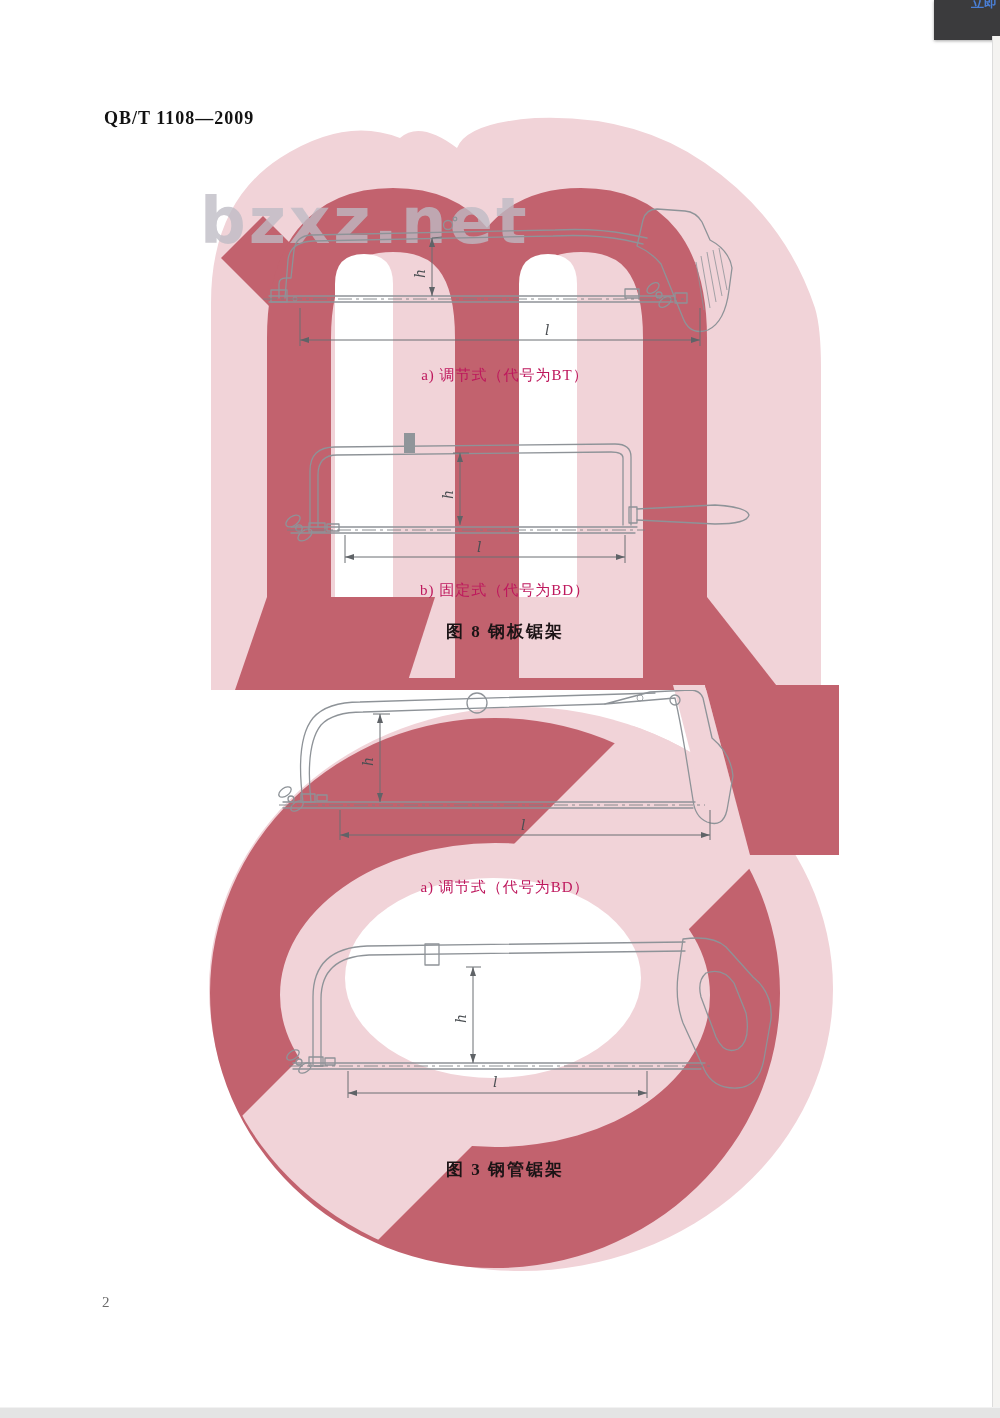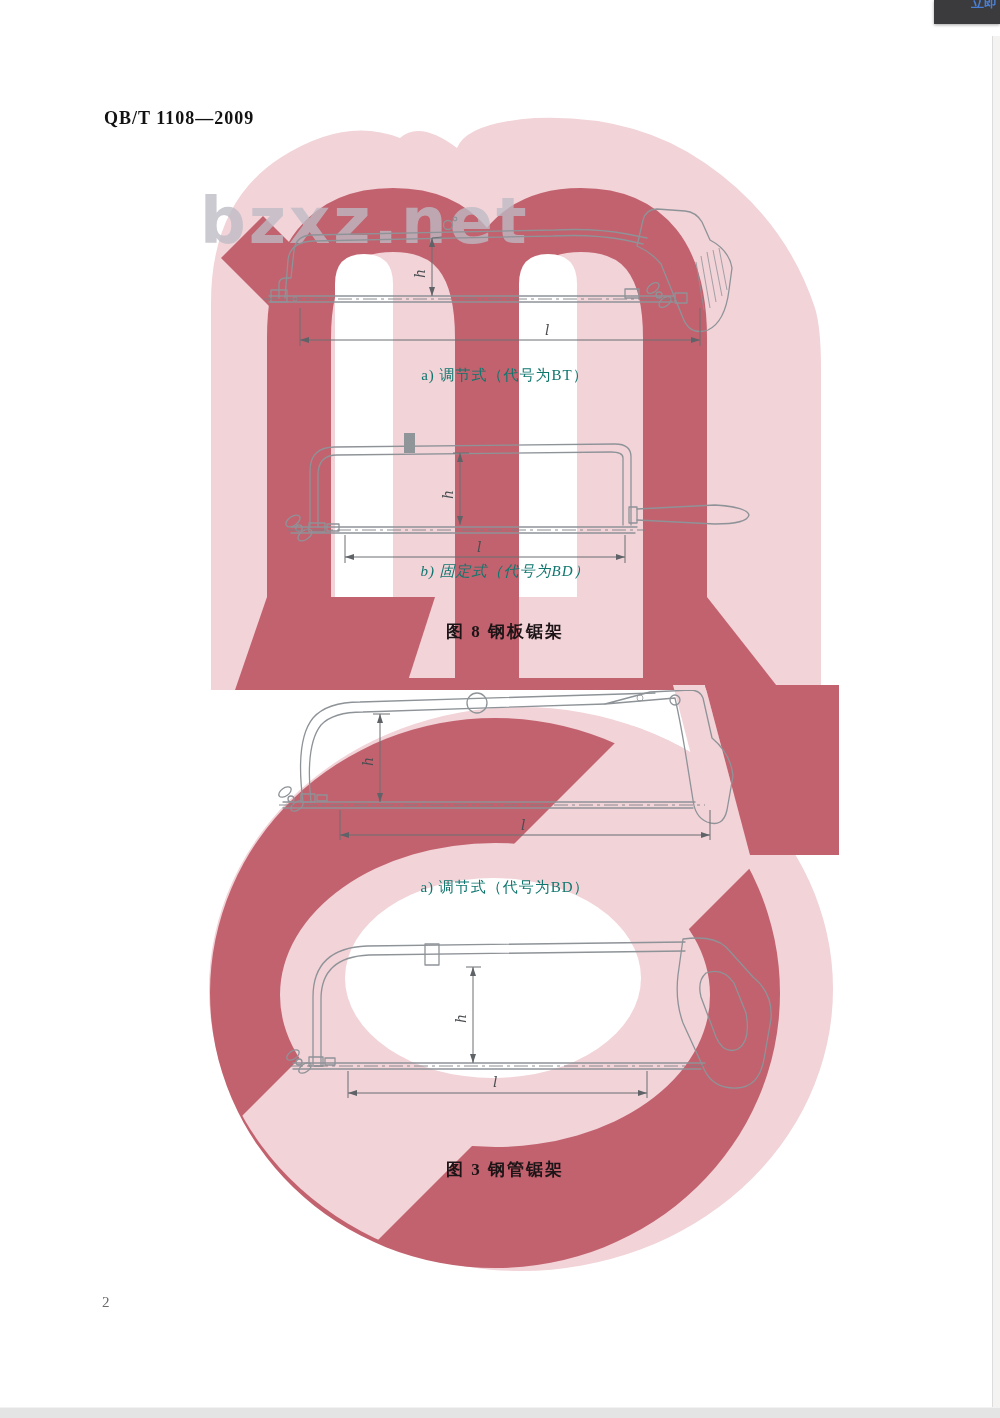--- a/index.html
+++ b/index.html
@@ -23,25 +23,25 @@
   .dl-center{stroke:#7d8286;fill:none;stroke-width:.9;stroke-dasharray:14 4 3 4;}
   .dl-fill{fill:#90959a;}
   .arrow{fill:#5f6назад367;}
   .arrow{fill:#5f6367;}
   .dim-label{font:italic 14px "DejaVu Serif", serif;fill:#4a4e52;}
   .header{position:absolute;left:104px;top:108px;font:bold 18px "Liberation Serif", serif;
           color:#121212;letter-spacing:1px;}
   .wm-text{position:absolute;left:200px;top:138px;font:bold 64px "DejaVu Sans", sans-serif;
            color:rgba(190,187,196,0.78);letter-spacing:3px;margin-top:46px;}
   .cap{position:absolute;left:205px;width:600px;text-align:center;
-       font:15px "Liberation Serif", serif;color:#0f766e;letter-spacing:1px;}
+       font:15px "Liberation Serif", serif;color:#be185d;letter-spacing:1px;}
   .fig-title{position:absolute;left:205px;width:600px;text-align:center;
        font:bold 17px "Liberation Serif", serif;color:#1c1416;letter-spacing:2px;}
   .page-num{position:absolute;left:102px;top:1294px;font:15px "Liberation Serif", serif;color:#6a6a6a;}
-  .corner-box{position:absolute;left:934px;top:0;width:66px;height:24px;background:var(--corner-box);
+  .corner-box{position:absolute;left:934px;top:0;width:66px;height:40px;background:var(--corner-box);
               overflow:hidden;box-shadow:0 1px 3px rgba(0,0,0,.35);cursor:pointer;}
   .corner-box span{position:absolute;right:3px;top:-6px;font:bold 13px "DejaVu Sans", sans-serif;
               color:var(--corner-text);}
   .edge-strip{position:absolute;left:992px;top:36px;width:8px;height:1382px;
               background:#f4f3f1;border-left:1px solid #dcdcdc;}
   .bottom-strip{position:absolute;left:0;top:1407px;width:1000px;height:11px;
               background:#e4e4e4;border-top:1px solid #f2f2f2;}
 </style>
 </head>
 <body>
@@ -121,21 +121,21 @@
     <polygon class="arrow" points="175,100 172,91 178,91"></polygon>
     <text class="dim-label" x="-74" y="168" transform="rotate(-90)">h</text>
     <path class="dl-dim" d="M60,132 H340 M60,110 V138 M340,110 V138"></path>
     <polygon class="arrow" points="60,132 69,129 69,135"></polygon>
     <polygon class="arrow" points="340,132 331,129 331,135"></polygon>
     <text class="dim-label" x="192" y="127">l</text>
   </svg>
 
   <div class="cap" style="top:366px;">a) 调节式（代号为BT）</div>
 
-  <div class="cap" style="top:562px;font-style:italic;">b) 固定式（代号为BD）</div>
+  <div class="cap" style="top:581px;">b) 固定式（代号为BD）</div>
 
   <div class="fig-title" style="top:620px;">图 8  钢板锯架</div>
 
   <svg class="wm" style="left:275px;top:690px;" width="500" height="165" viewBox="0 0 500 165">
     <path class="dl" d="M28,112 Q20,50 38,28 Q52,12 85,12 L380,3"></path>
     <path class="dl" d="M36,112 Q30,55 46,35 Q58,22 88,22 L330,14"></path>
     <circle class="dl" cx="202" cy="13" r="10"></circle>
     <path class="dl" d="M330,14 L375,2 L415,0 Q425,0 428,8 L437,48 Q456,64 458,86 L452,120 Q448,138 432,132 Q420,127 418,110 L410,60 Q405,30 400,8 Z"></path>
     <circle class="dl" cx="400" cy="10" r="5"></circle>
     <circle class="dl-thin" cx="365" cy="8" r="3"></circle>

